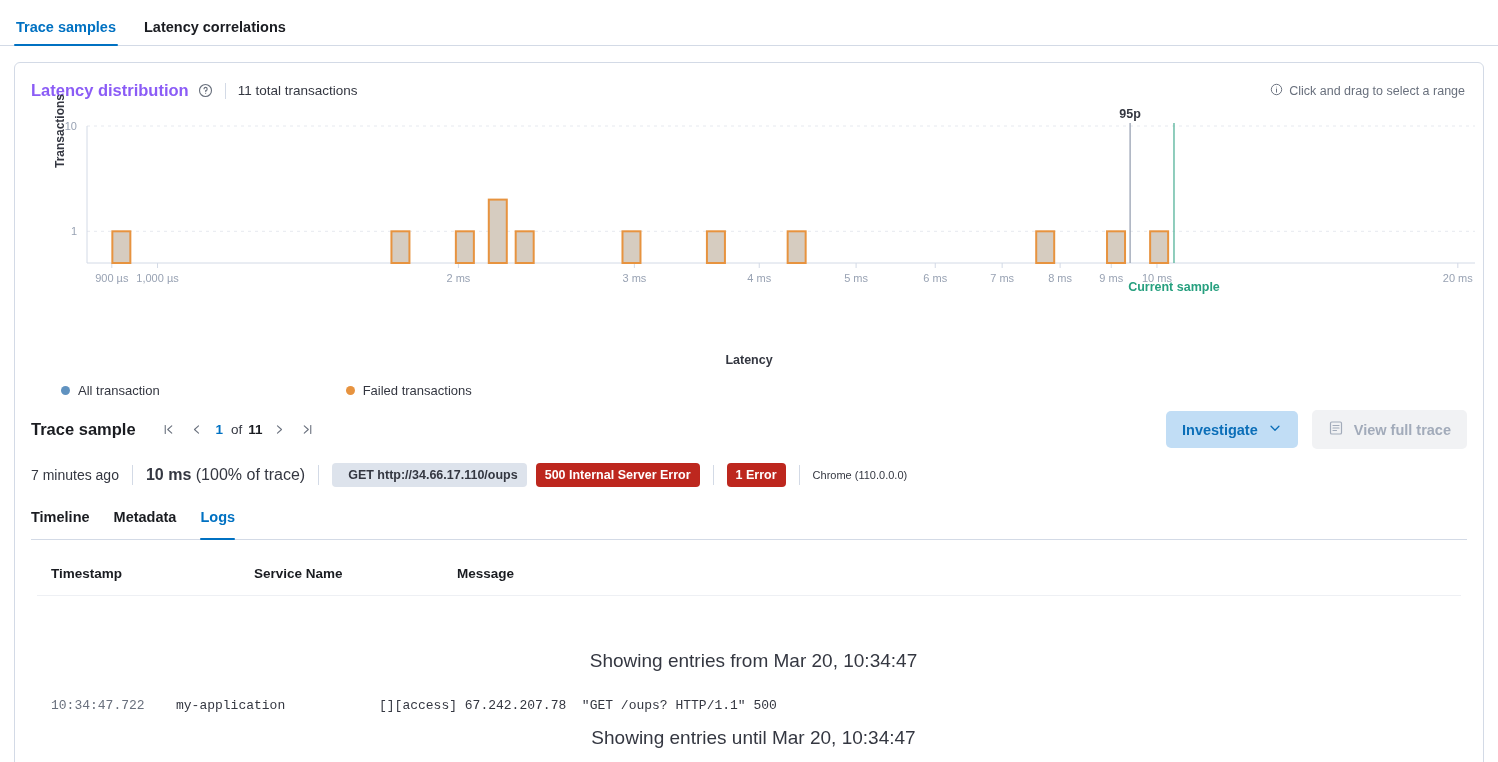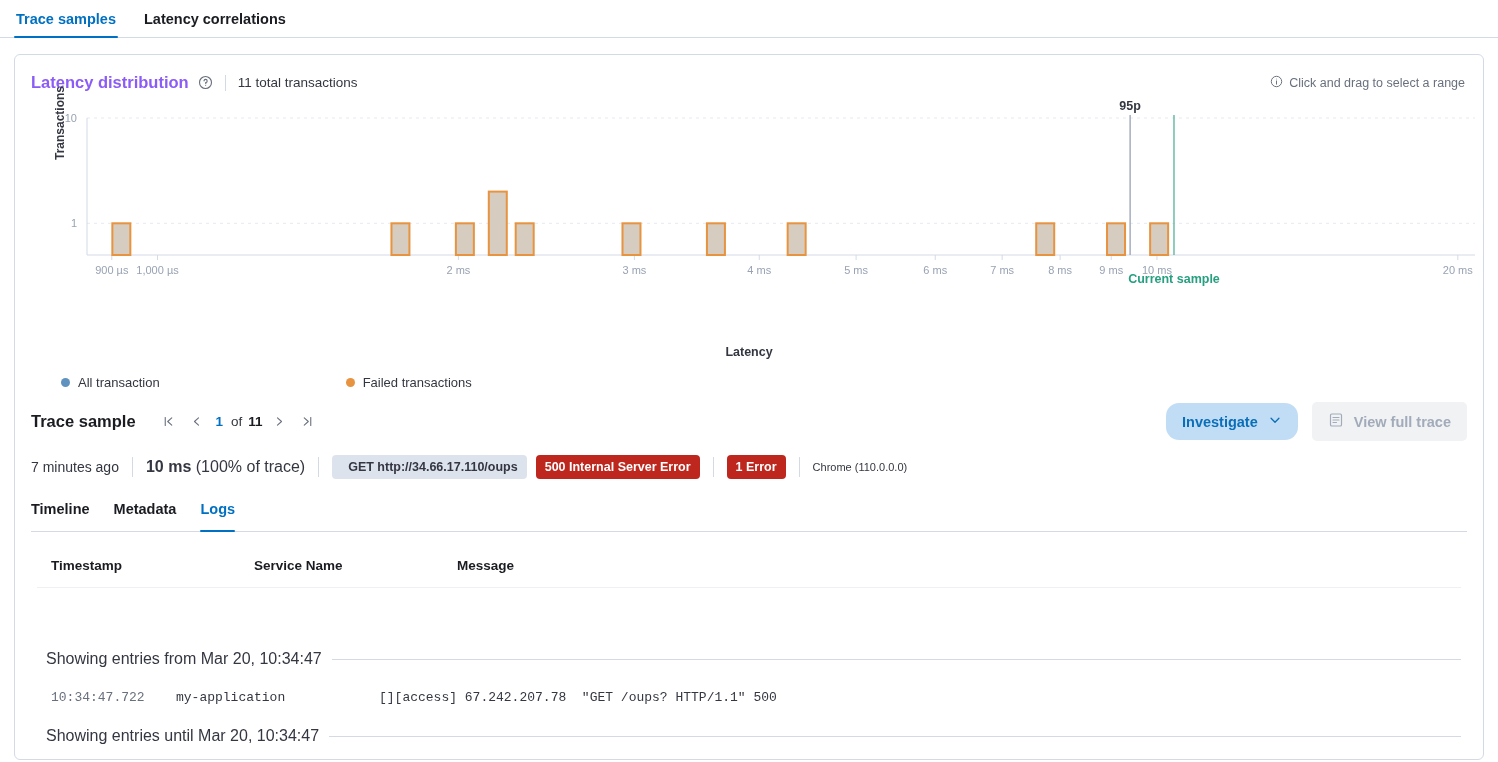--- a/index.html
+++ b/index.html
@@ -11,21 +11,21 @@
     color: #343741;
     overflow: hidden;
   }
 
   
   .top-tabs {
     display: flex;
     align-items: flex-end;
     gap: 24px;
     padding: 0 14px;
-    height: 38px;
+    height: 46px;
     border-bottom: 1px solid #d3dae6;
   }
   .top-tab {
     font-size: 14.5px;
     font-weight: bold;
     color: #1a1c21;
     padding: 0 2px 10px 2px;
     position: relative;
     cursor: pointer;
     white-space: nowrap;
@@ -142,21 +142,21 @@
     font-size: 14px;
   }
   .pager-num { color: #0071c2; font-weight: bold; padding: 0 2px; cursor: pointer; }
   .pager-total { font-weight: bold; color: #1a1c21; }
 
   .head-actions { margin-left: auto; display: flex; align-items: center; gap: 14px; }
   .btn-investigate {
     background: #c1ddf5;
     color: #0b6eb8;
     border: none;
-    border-radius: 13px;
+    border-radius: 5px;
     font-size: 14.5px;
     font-weight: bold;
     padding: 10px 16px;
     display: flex; align-items: center; gap: 10px;
     cursor: pointer;
     font-family: inherit;
   }
   .btn-fulltrace {
     background: #f1f2f4;
     color: #a2abba;
@@ -231,24 +231,25 @@
   .col-ts { width: 203px; }
   .col-svc { width: 203px; }
   .col-msg { flex: 1; }
 
   .logs-gap { height: 54px; }
 
   .boundary {
     display: flex;
     align-items: center;
     gap: 10px;
-    font-size: 16px;
+    font-size: 19px;
     color: #343741;
     padding-left: 9px;
     height: 34px;
+    flex-direction: column;
   }
   .boundary-line { flex: 1; height: 1px; background: #d3dae6; }
 
   .log-row {
     display: flex;
     padding: 14px 0 14px 14px;
     font-family: "Liberation Mono", monospace;
     font-size: 13px;
     color: #343741;
   }

